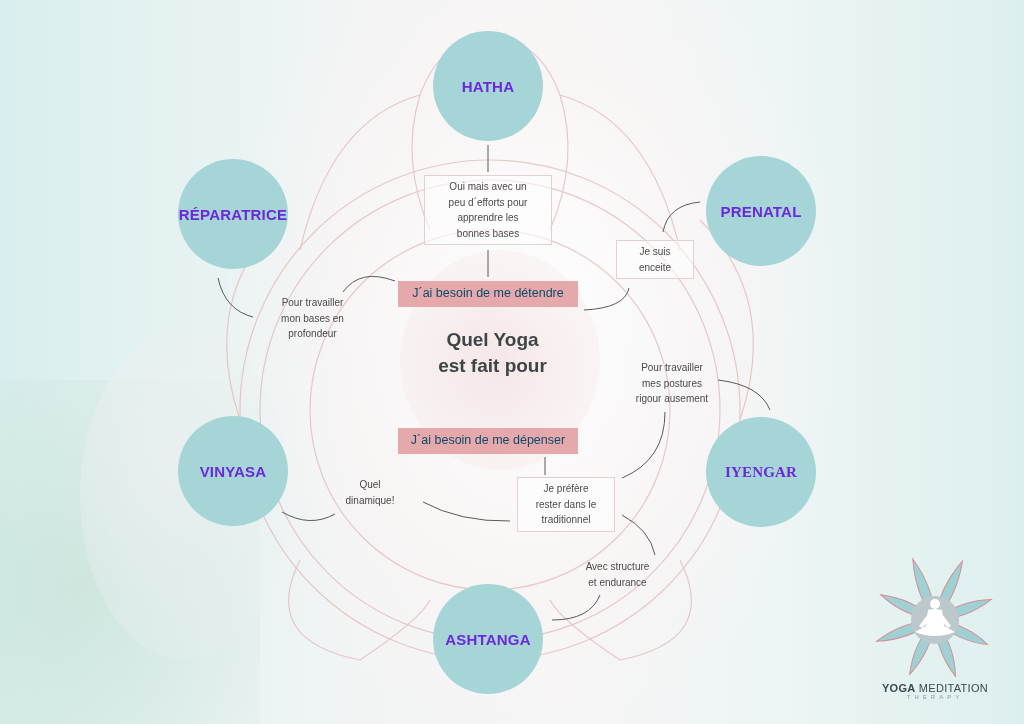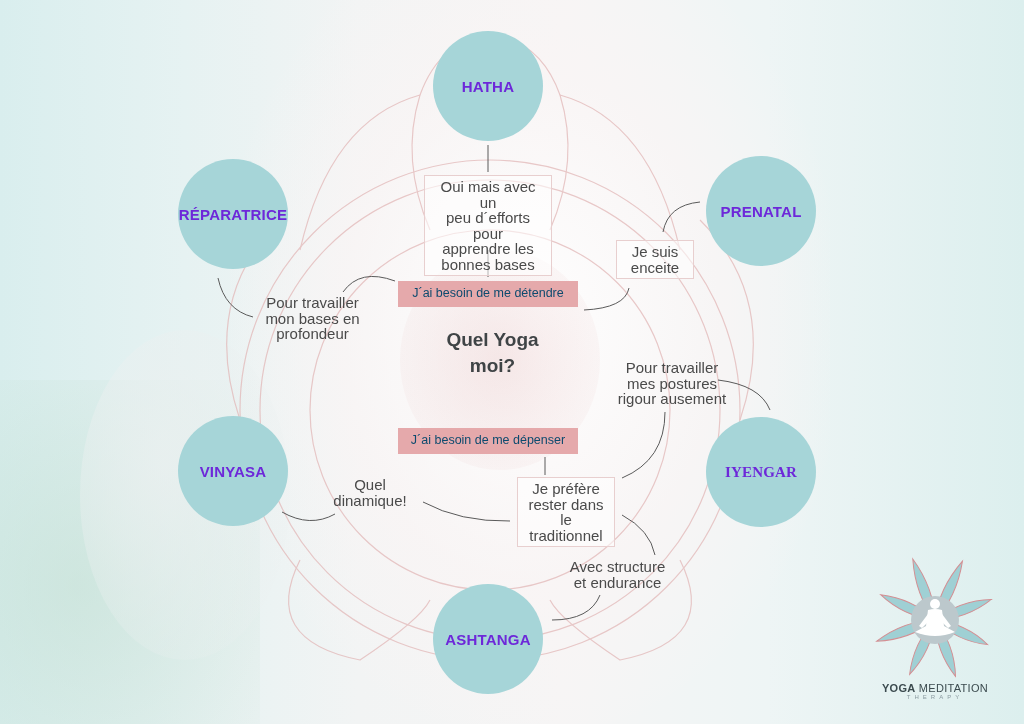--- a/index.html
+++ b/index.html
@@ -24,21 +24,21 @@
     position:absolute; left:400px; top:250px; width:200px; height:220px; border-radius:50%;
     background: radial-gradient(ellipse at 50% 50%, rgba(230,190,190,0.35), rgba(240,220,220,0));
   }
   svg.mandala { position:absolute; left:0; top:0; }
   .circle {
     position:absolute; width:110px; height:110px; border-radius:50%;
     background:#a6d5d8; display:flex; align-items:center; justify-content:center;
     font-weight:bold; font-size:15px; color:#6d28d9; letter-spacing:0.2px;
   }
   .note {
-    position:absolute; text-align:center; font-size:15px; line-height:15.5px; color:#4a4a4a;
+    position:absolute; text-align:center; font-size:10px; line-height:15.5px; color:#4a4a4a;
   }
   .boxed { border:1px solid #e8cfcf; background:rgba(255,255,255,0.55); padding:3px 6px; box-sizing:border-box; }
   .pink {
     position:absolute; background:#e5a9ab; color:#0c4a6e; font-size:12.5px;
     text-align:center; line-height:24px; height:26px;
   }
   .title {
     position:absolute; left:405px; top:327px; width:175px; text-align:center;
     font-size:19px; font-weight:bold; line-height:26px; color:#3f4446;
   }
@@ -124,21 +124,21 @@
   <div>mon bases en</div>
   <div>profondeur</div>
 </div>
 
 <div class="pink" style="left:398px;top:281px;width:180px;">
   <span>J´ai besoin de me détendre</span>
 </div>
 
 <div class="title">
   <div>Quel Yoga</div>
-  <div>moi?</div>
+  <div>est fait pour</div>
 </div>
 
 <div class="pink" style="left:398px;top:428px;width:180px;">
   <span>J´ai besoin de me dépenser</span>
 </div>
 
 <div class="note" style="left:612px;top:360px;width:120px;">
   <div>Pour travailler</div>
   <div>mes postures</div>
   <div>rigour ausement</div>

